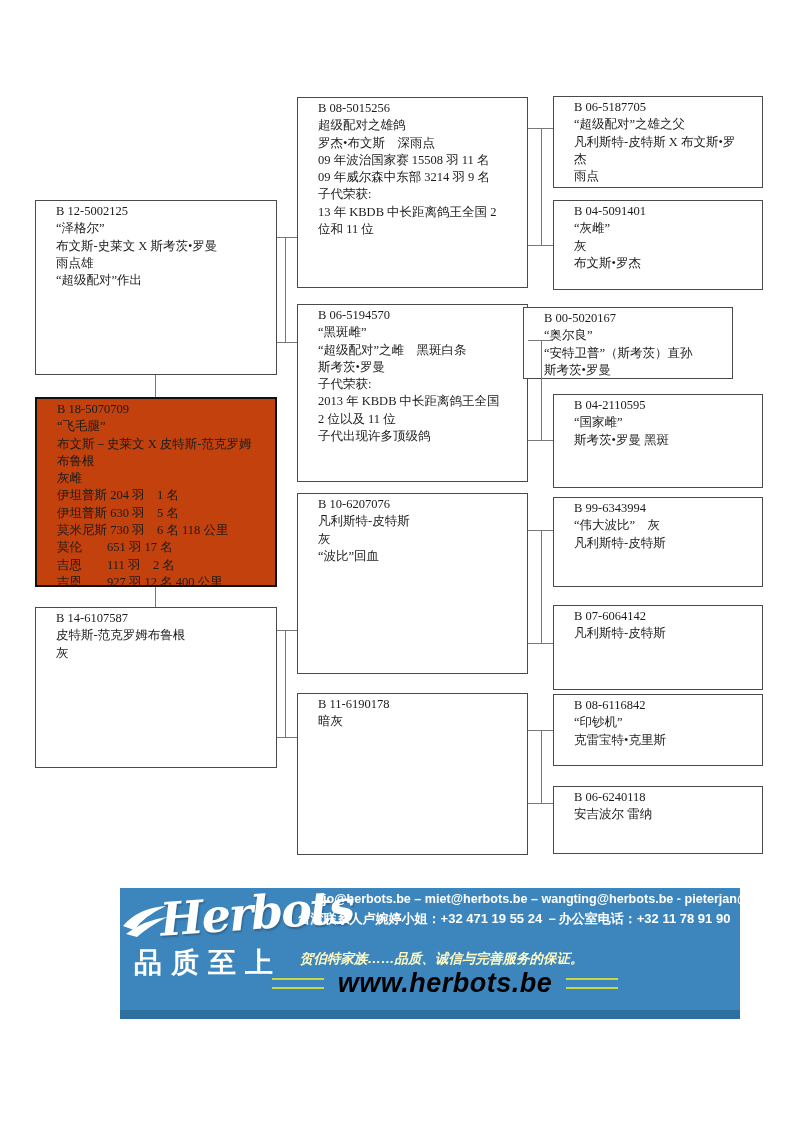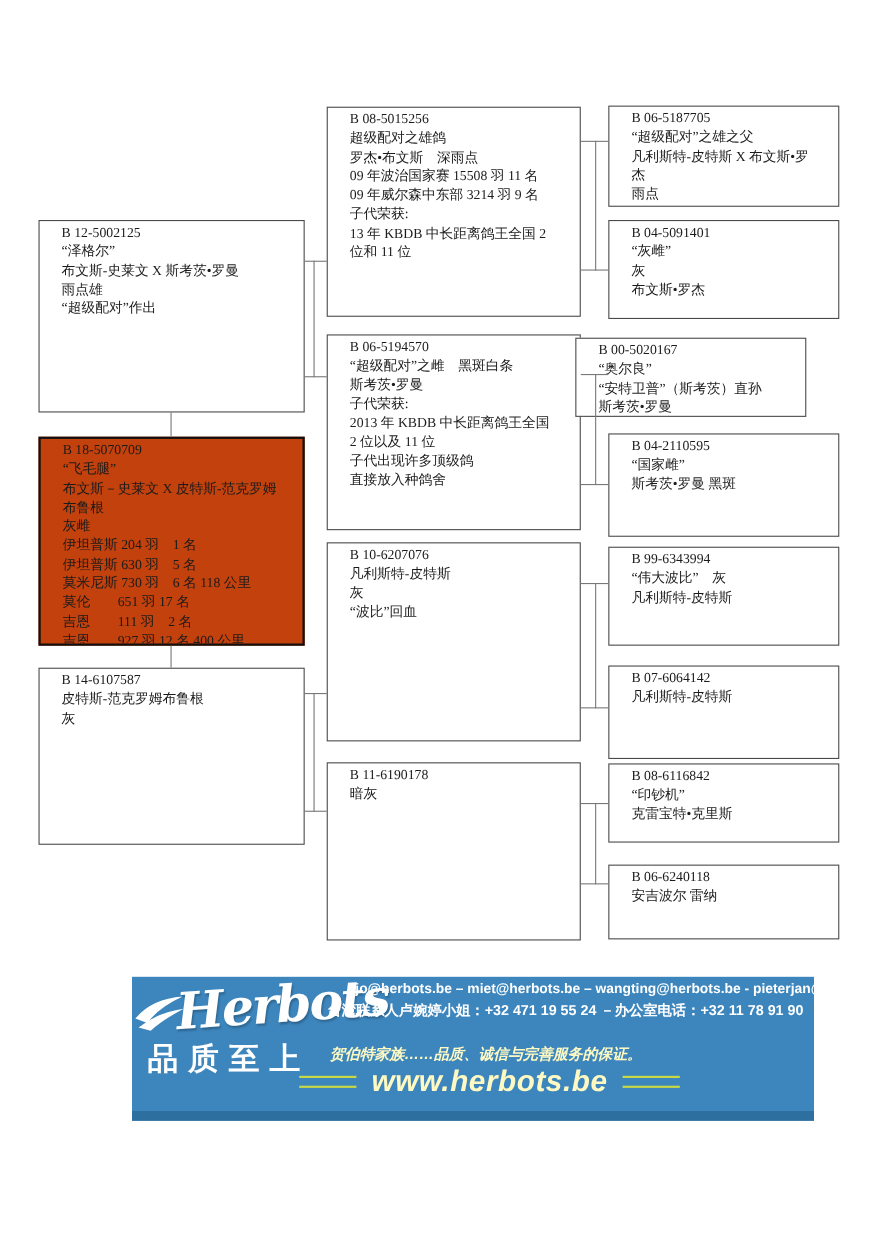--- a/index.html
+++ b/index.html
@@ -22,21 +22,21 @@
           letter-spacing:9px;font-family:"Liberation Serif","DejaVu Serif",serif;}
   .contact{position:absolute;color:#ffffff;font-weight:bold;white-space:nowrap;}
   .c-email{left:168px;top:4px;width:452px;font-size:12.6px;text-align:center;margin-left:35px;}
   .c-tw{left:168px;top:22px;width:452px;font-size:13px;text-align:center;}
   .c-cn{left:168px;top:40px;width:452px;font-size:13px;text-align:center;}
   .tagline{position:absolute;left:180px;top:62px;width:440px;color:#fef9c3;font-size:13.5px;
            font-weight:bold;text-align:left;font-style:italic;}
   .www-row{position:absolute;left:105px;top:80px;width:440px;display:flex;align-items:center;
            justify-content:center;gap:14px;}
   .dbl{width:52px;height:7px;border-top:2px solid #c6d845;border-bottom:2px solid #c6d845;}
-  .www{color:#fef9c3;font-size:27px;font-weight:bold;font-style:italic;letter-spacing:0.5px;}
+  .www{color:#000000;font-size:27px;font-weight:bold;font-style:italic;letter-spacing:0.5px;}
 </style>
 </head>
 <body>
 
 <div class="page">
 
   <div class="box" style="left:35px;top:200px;width:242px;height:175px">
       <div class="bl">B 12-5002125</div>
       <div class="bl">“泽格尔”</div>
       <div class="bl">布文斯-史莱文 X 斯考茨•罗曼</div>
@@ -65,26 +65,26 @@
       <div class="bl">B 08-5015256</div>
       <div class="bl">超级配对之雄鸽</div>
       <div class="bl">罗杰•布文斯　深雨点</div>
       <div class="bl">09 年波治国家赛 15508 羽 11 名</div>
       <div class="bl">09 年威尔森中东部 3214 羽 9 名</div>
       <div class="bl">子代荣获:</div>
       <div class="bl">13 年 KBDB 中长距离鸽王全国 2 位和 11 位</div>
     </div>
   <div class="box" style="left:297px;top:304px;width:231px;height:178px">
       <div class="bl">B 06-5194570</div>
+      <div class="bl">“黑斑雌”</div>
       <div class="bl">“超级配对”之雌　黑斑白条</div>
       <div class="bl">斯考茨•罗曼</div>
       <div class="bl">子代荣获:</div>
       <div class="bl">2013 年 KBDB 中长距离鸽王全国 2 位以及 11 位</div>
       <div class="bl">子代出现许多顶级鸽</div>
-      <div class="bl">直接放入种鸽舍</div>
     </div>
   <div class="box" style="left:297px;top:493px;width:231px;height:181px">
       <div class="bl">B 10-6207076</div>
       <div class="bl">凡利斯特-皮特斯</div>
       <div class="bl">灰</div>
       <div class="bl">“波比”回血</div>
     </div>
   <div class="box" style="left:297px;top:693px;width:231px;height:162px">
       <div class="bl">B 11-6190178</div>
       <div class="bl">暗灰</div>

